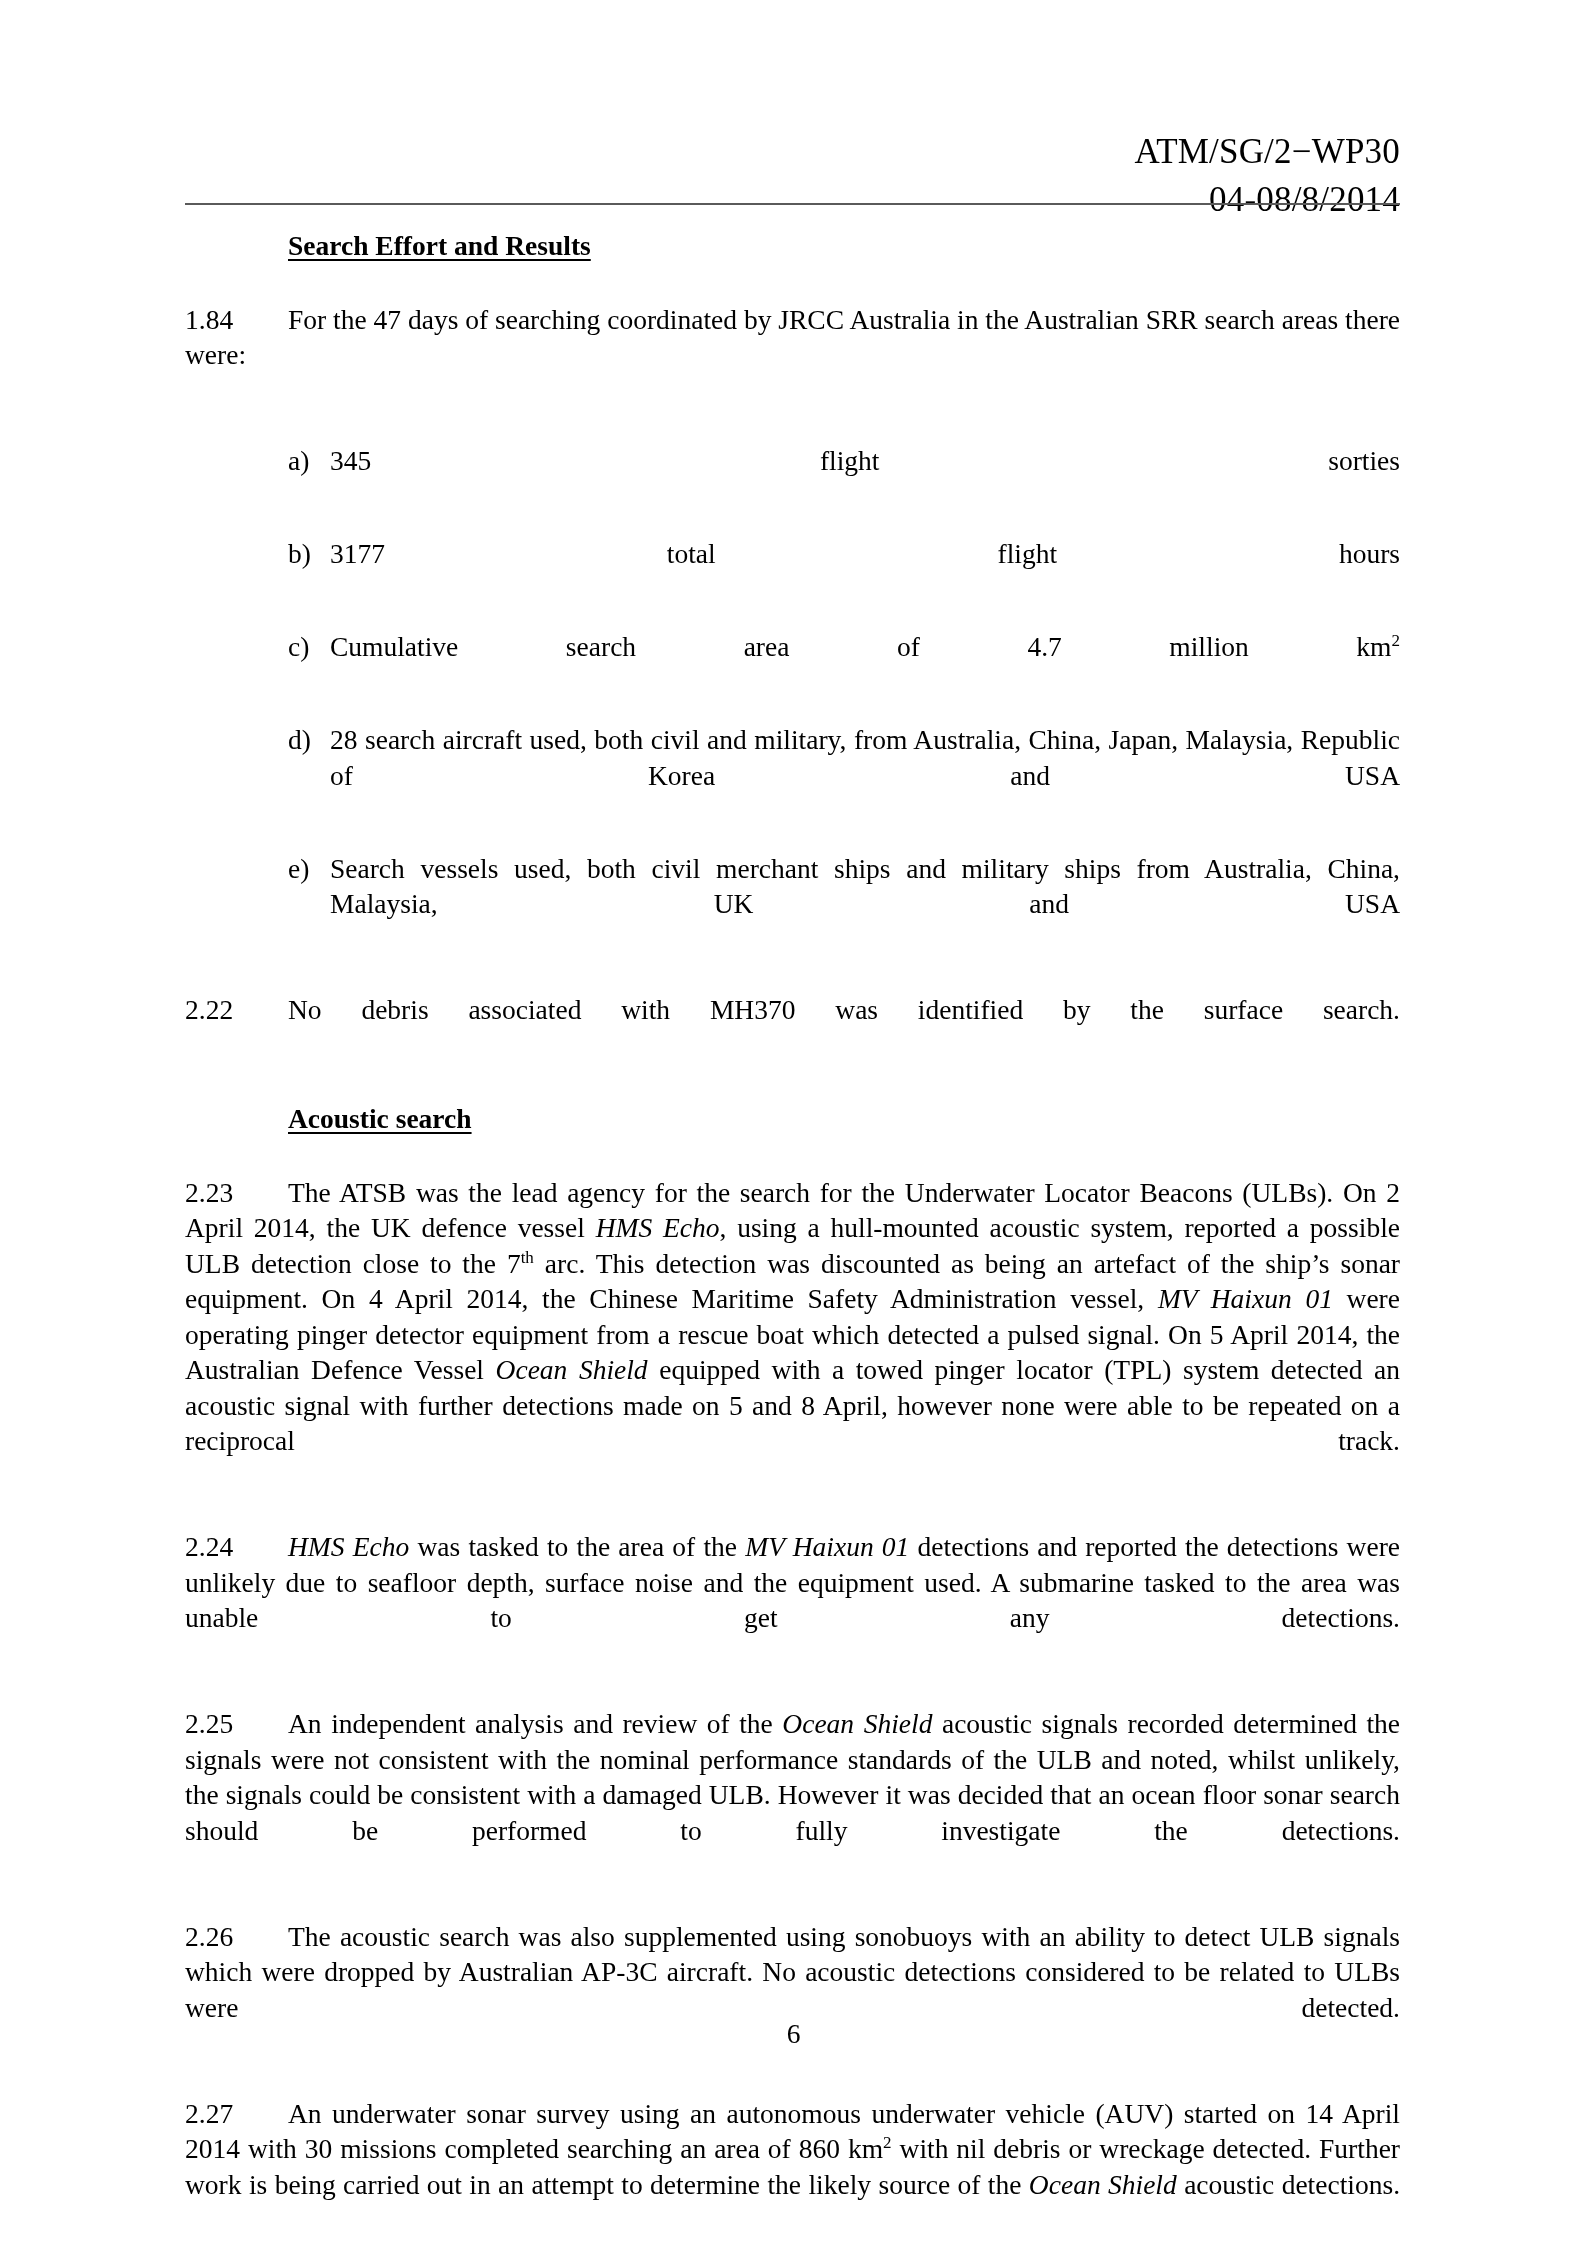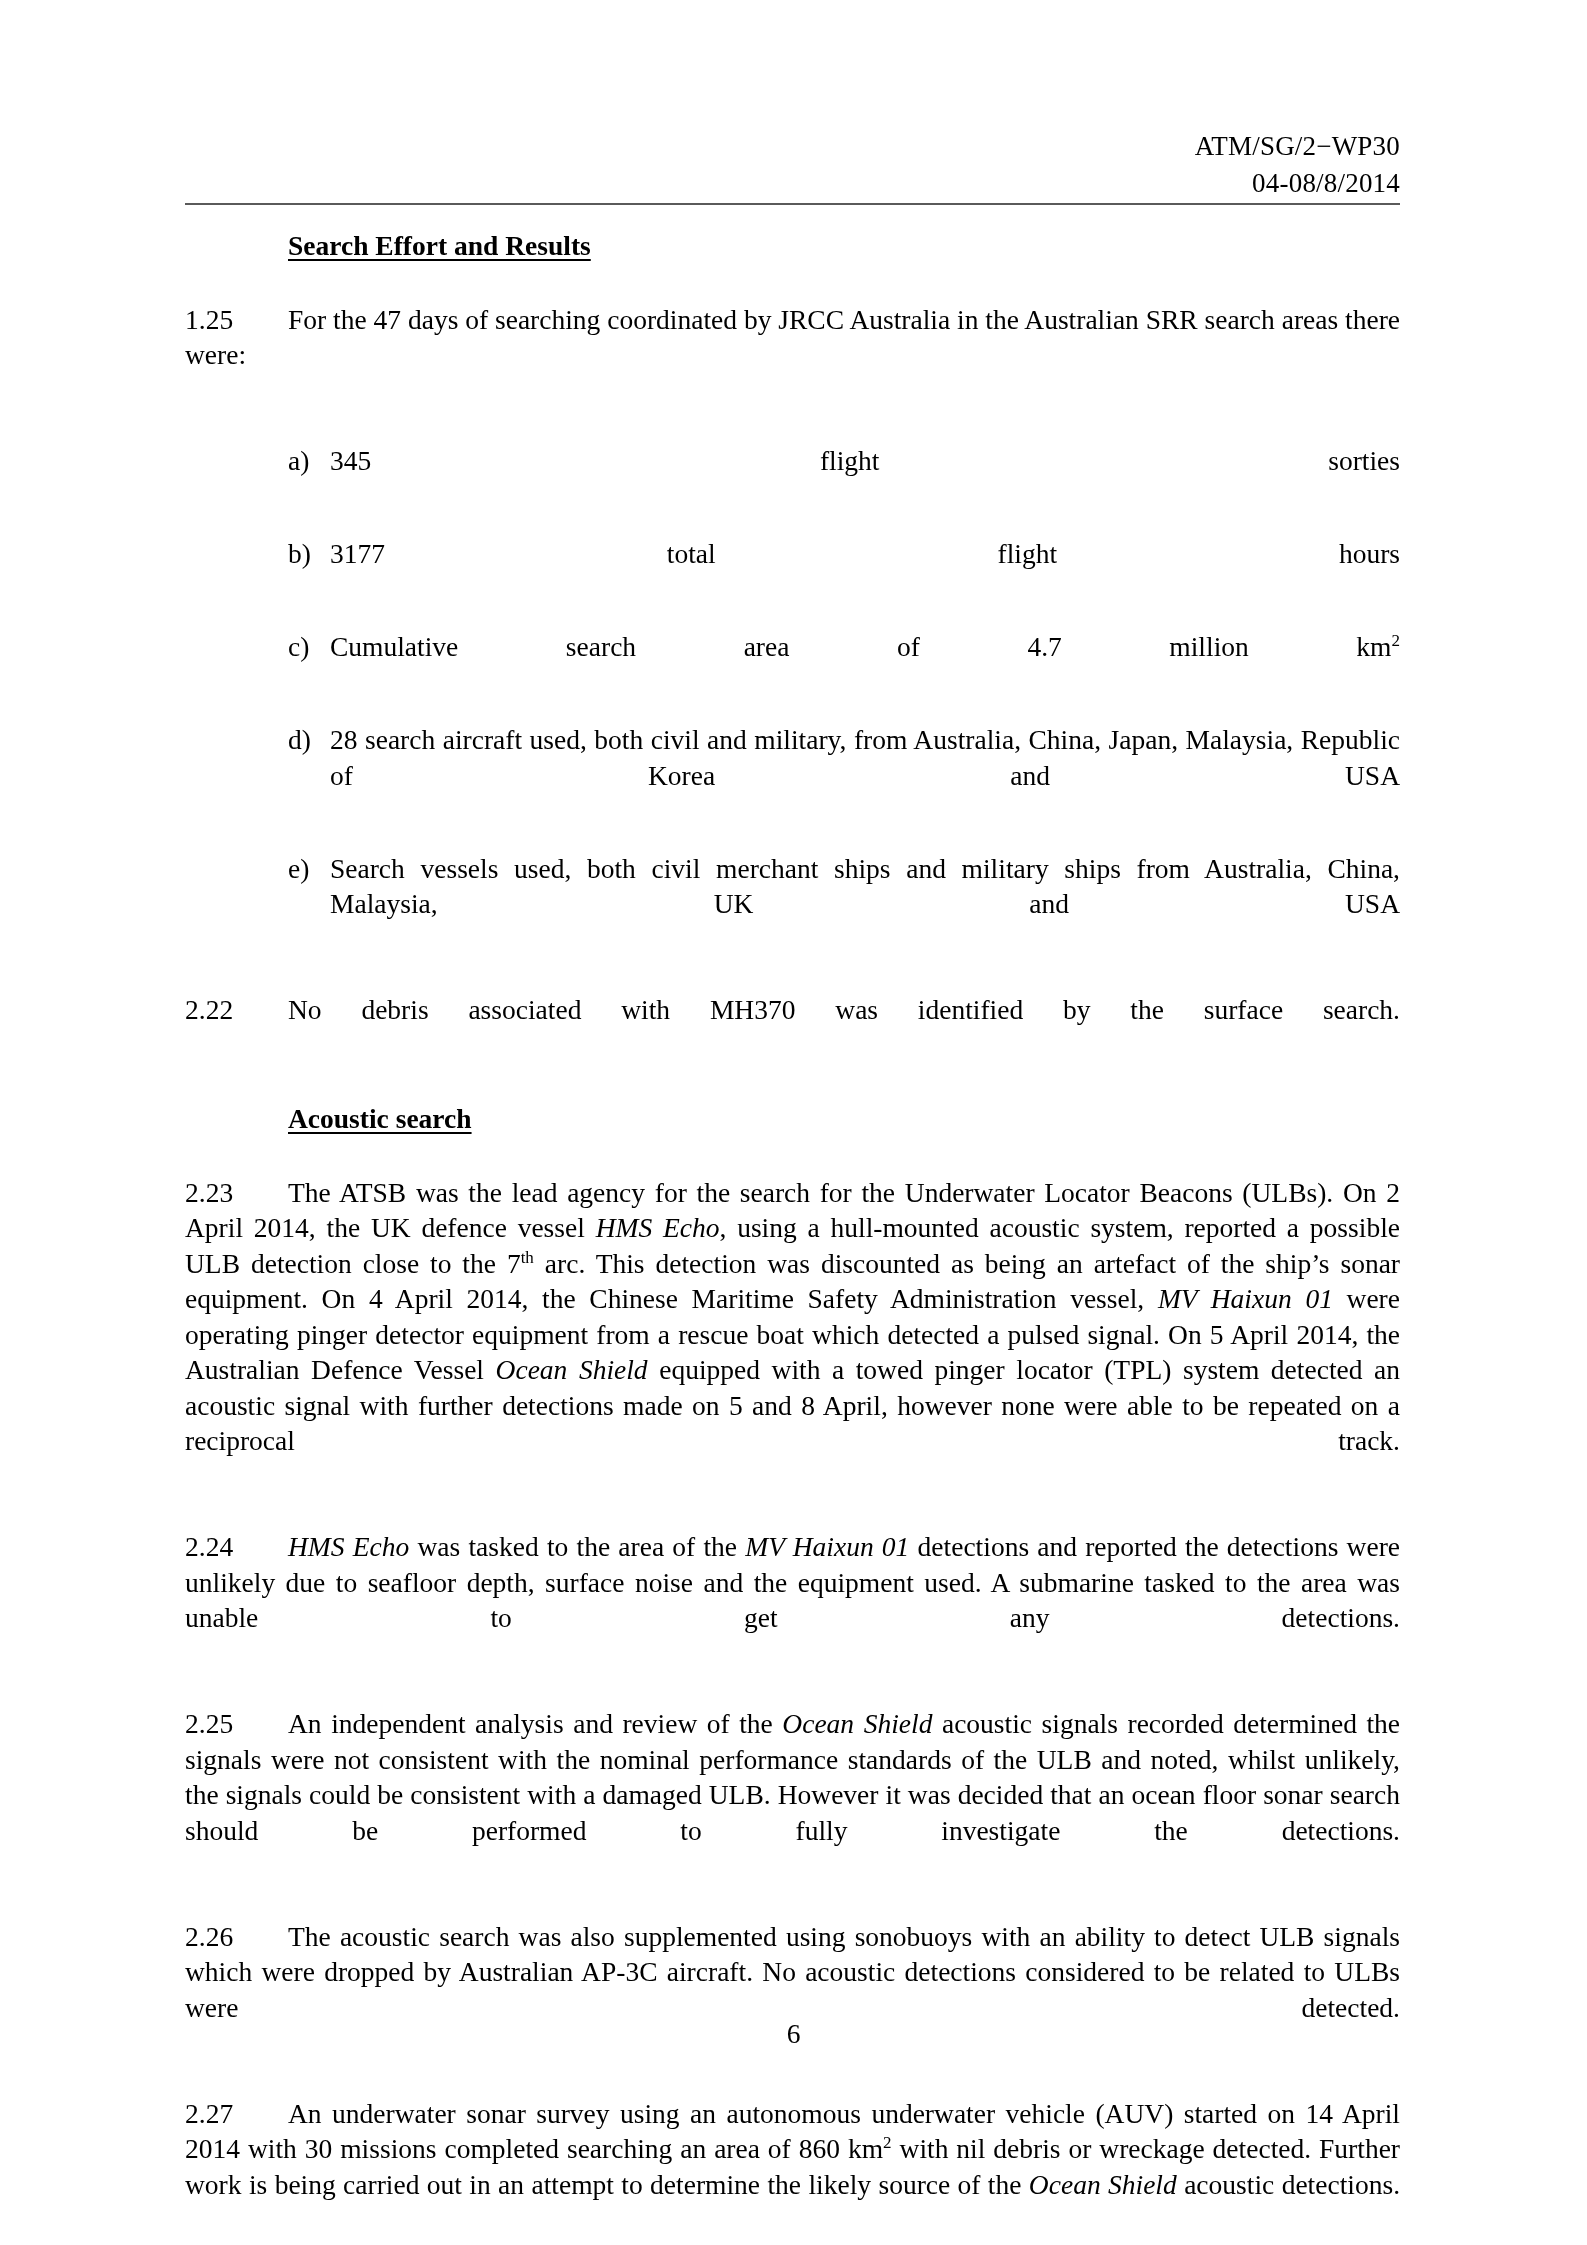--- a/index.html
+++ b/index.html
@@ -22,21 +22,21 @@
     box-sizing: border-box;
   }
 
   
   .header {
     position: absolute;
     top: 128px;
     left: 185px;
     width: 1215px;
     text-align: right;
-    font-size: 27px;
+    font-size: 35px;
     line-height: 1.38;
     letter-spacing: 0.2px;
   }
   .header .line {
     display: block;
     white-space: pre;
   }
   .header-rule {
     position: absolute;
     top: 203px;
@@ -152,21 +152,21 @@
 
   <div class="content">
 
     <p class="section-heading">
       <span>Search Effort and Results</span>
     </p>
 
     <div class="spacer-lg"></div>
 
     <p class="para">
-      <span class="num">1.25</span>
+      <span class="num">1.84</span>
       <span class="body">For the 47 days of searching coordinated by JRCC Australia in the Australian SRR search areas there were:</span>
     </p>
 
     <div class="spacer-md"></div>
 
     <ul class="list">
       <li>
         <span class="marker">a)</span>
         <span class="txt">345 flight sorties</span>
       </li>

